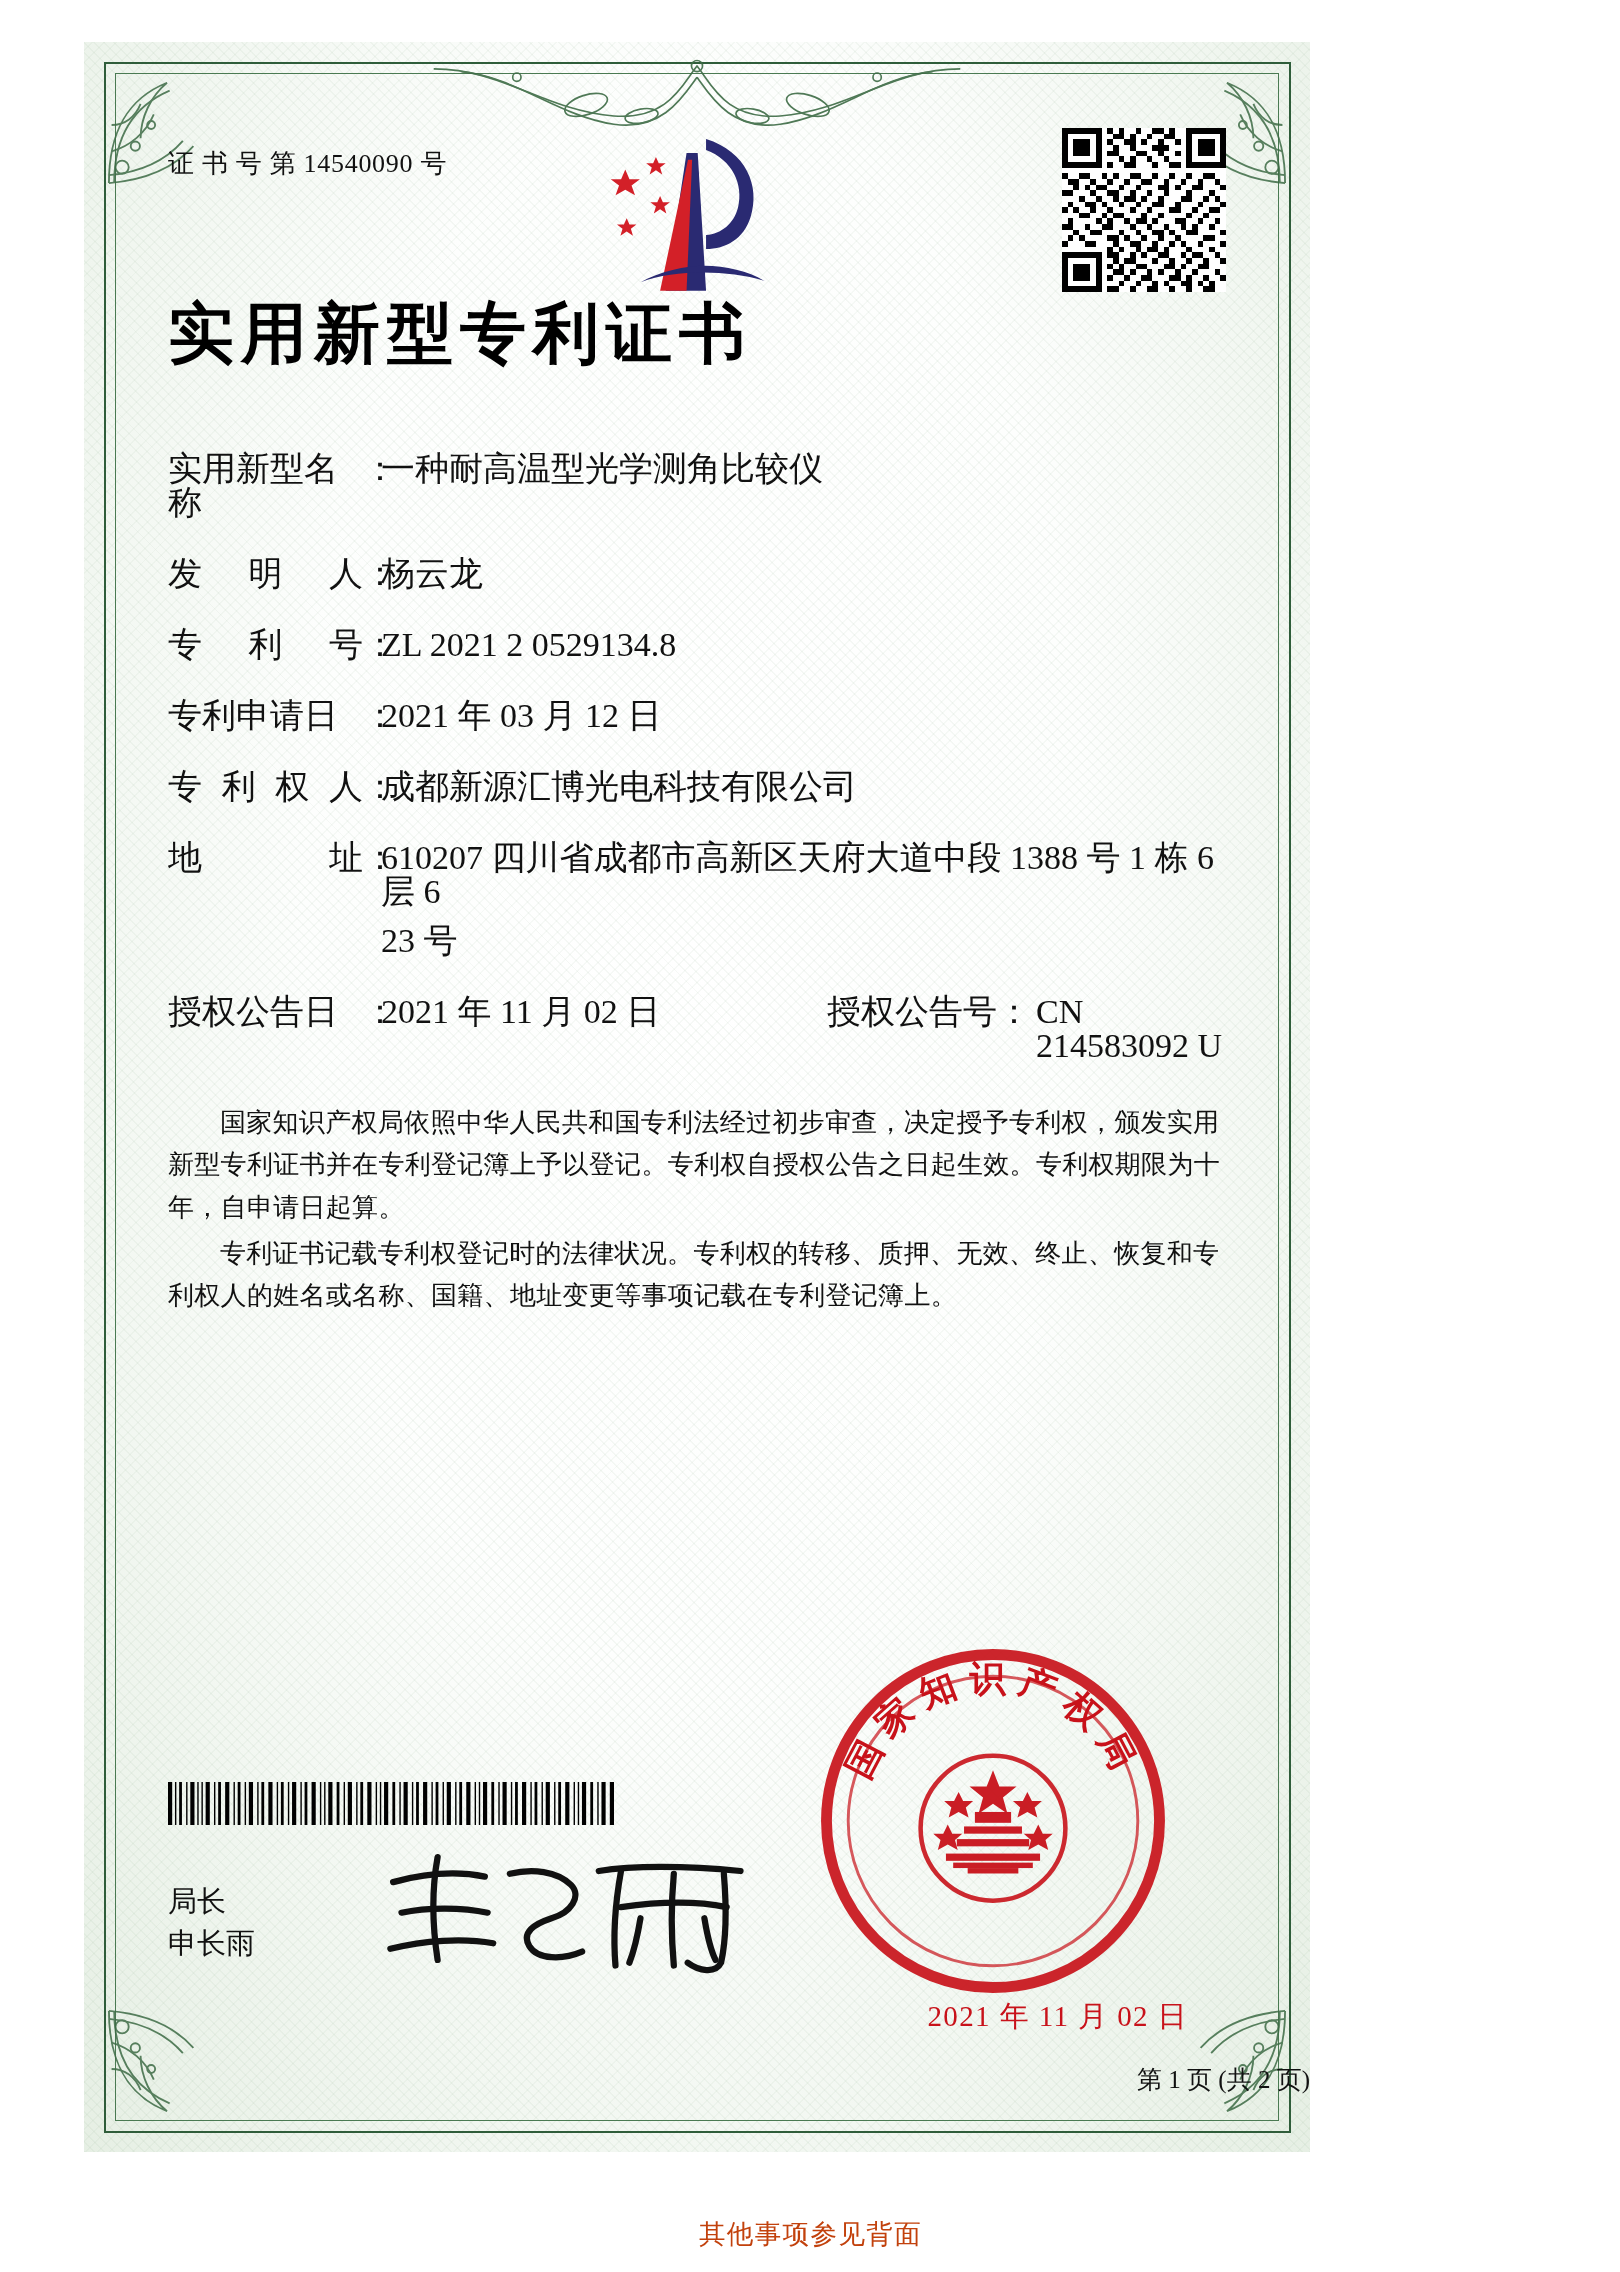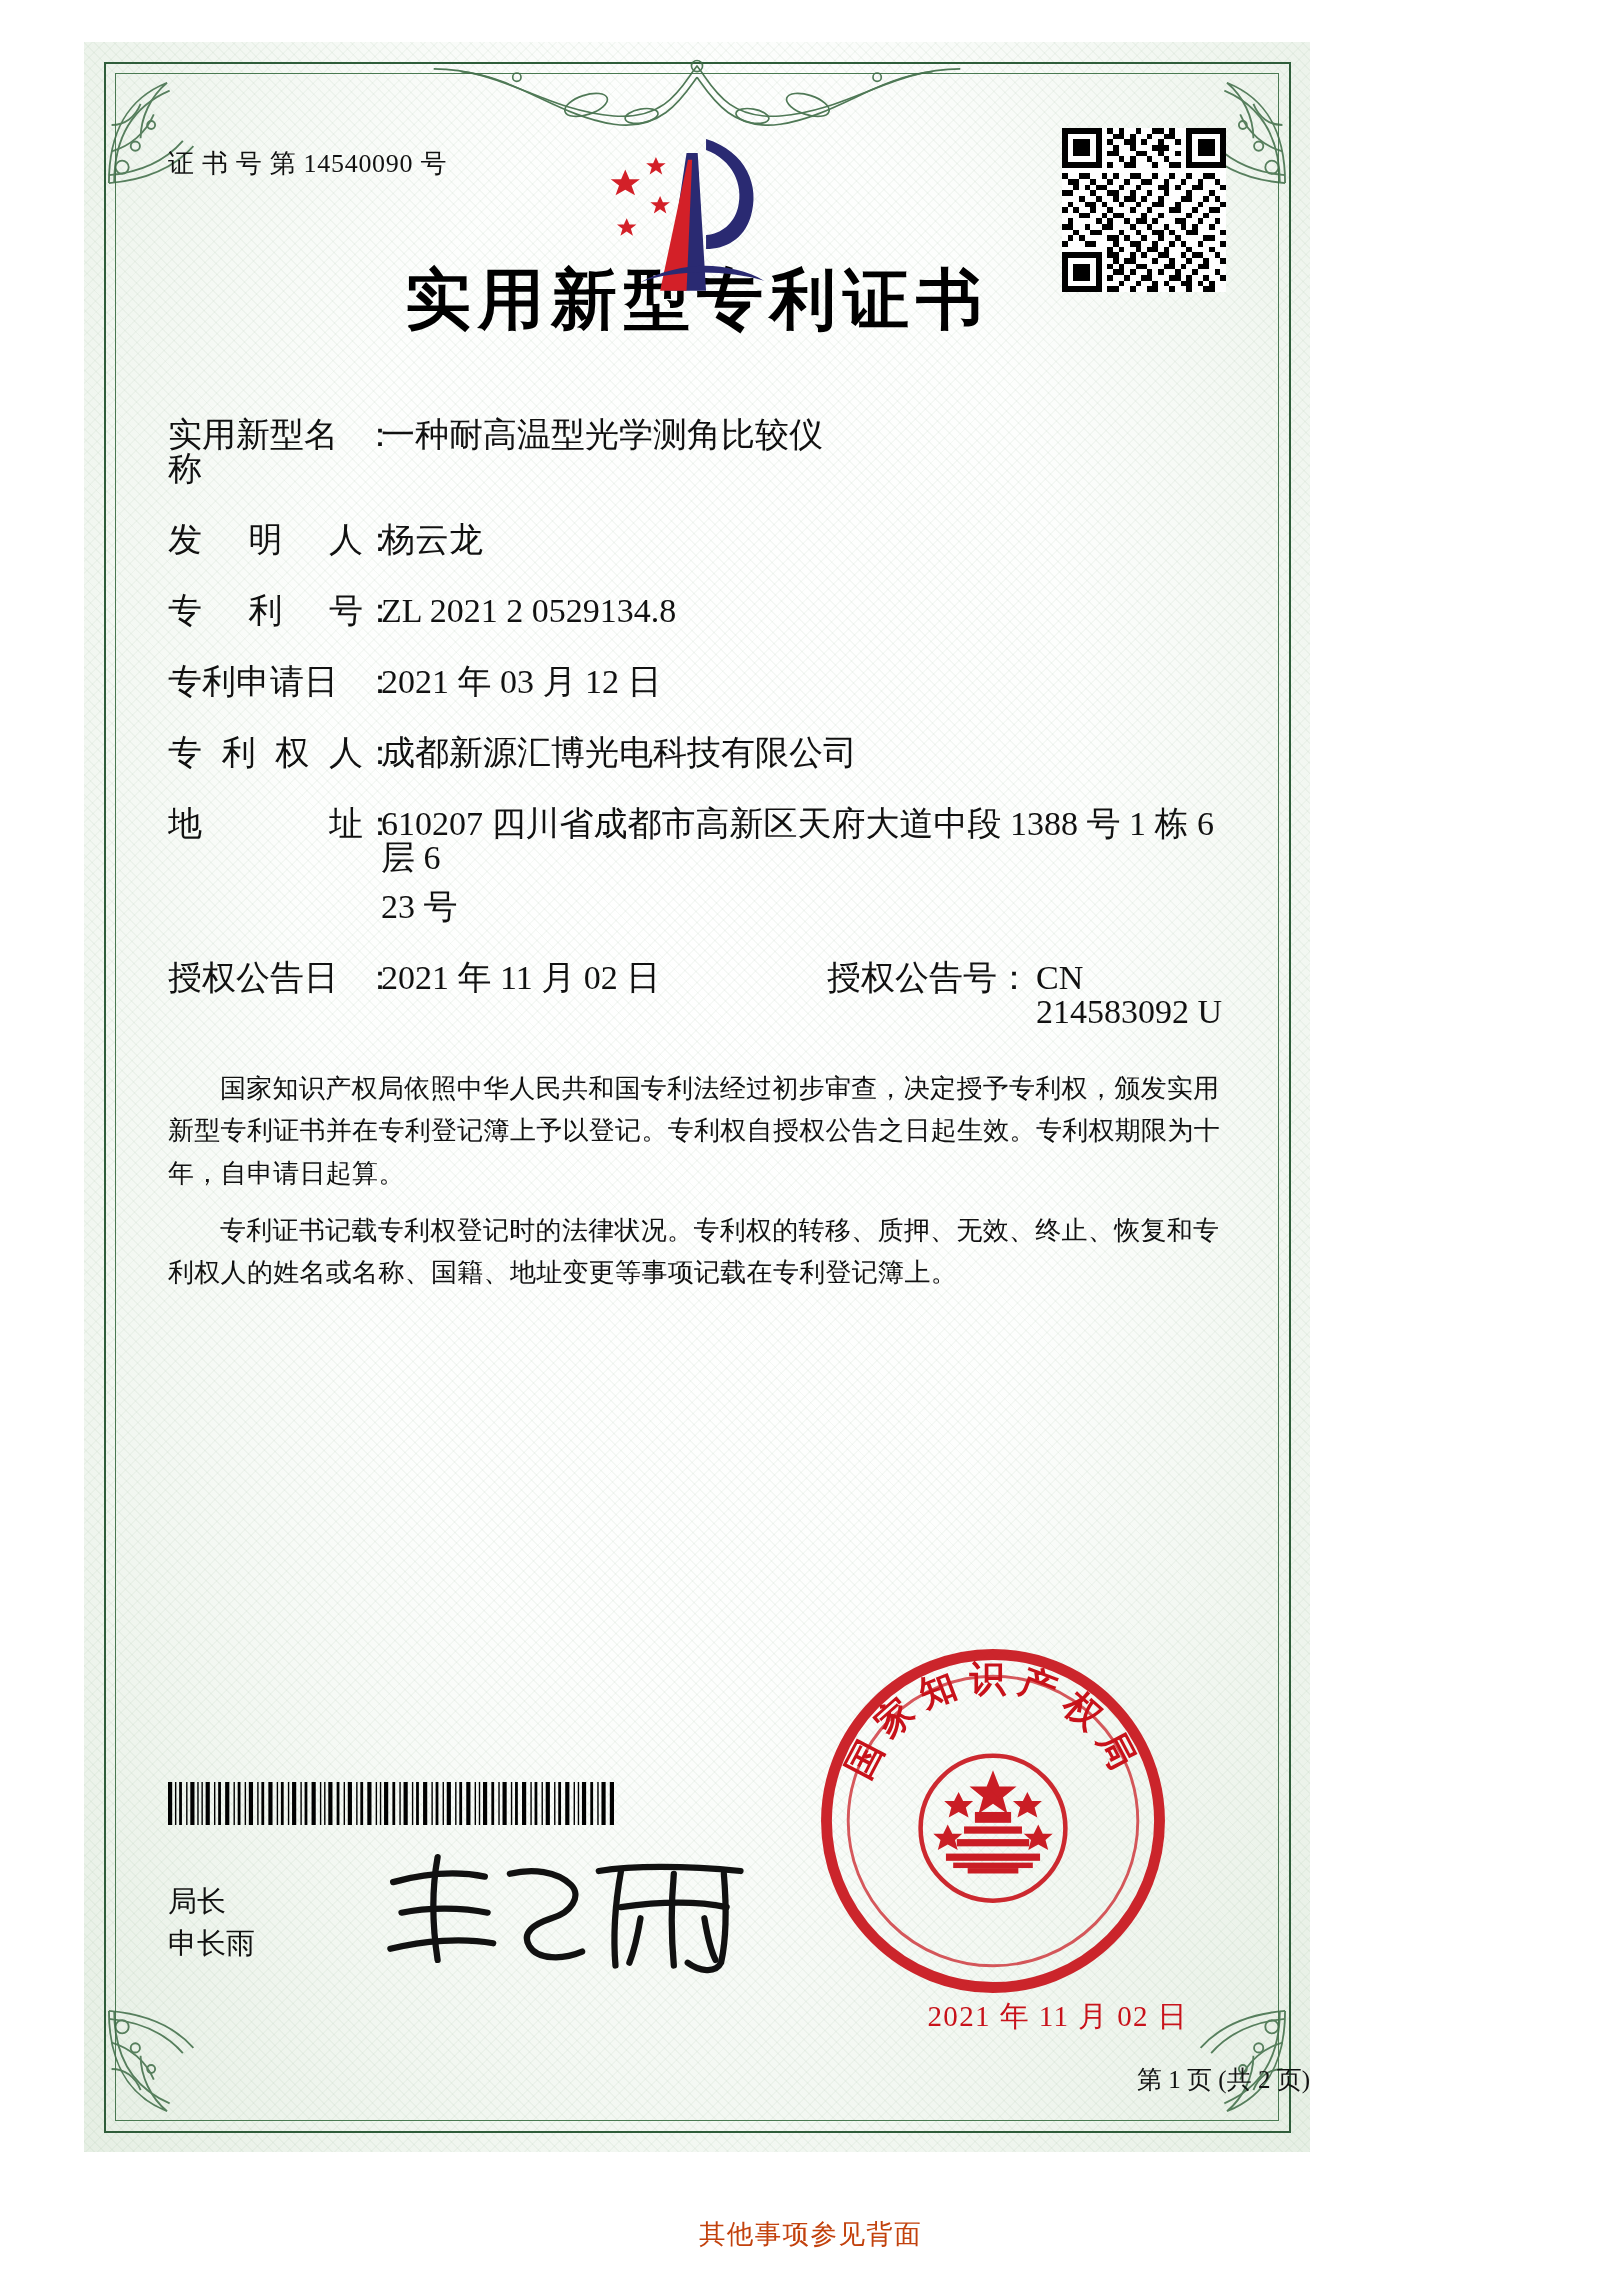--- a/index.html
+++ b/index.html
@@ -72,22 +72,22 @@
     width:230px;height:181px;
   }
 
   .qr{
     position:absolute;
     right:0; top:-18px;
     width:164px;height:164px;
   }
 
   .title{
-    margin-top:74px;
-    text-align:center;
+    margin-top:108px;
+    text-align:left;
     font-family:"DejaVu Serif", serif;
     font-weight:bold;
     font-size:66px;
     letter-spacing:7px;
     color:#000;
   }
 
   .fields{
     margin-top:73px;
     font-size:34px;
@@ -116,21 +116,21 @@
   .pub-lab2{flex:0 0 209px;}
   .pub-val2{flex:1;}
 
   .para{
     margin-top:39px;
     font-size:26px;
     line-height:1.62;
     text-indent:52px;
     letter-spacing:0.3px;
   }
-  .para.second{margin-top:15px;}
+  .para.second{margin-top:4px;}
 
   
   .barcode{
     position:absolute;
     left:84px; bottom:327px;
     width:446px; height:43px;
   }
 
   
   .sig-block{

